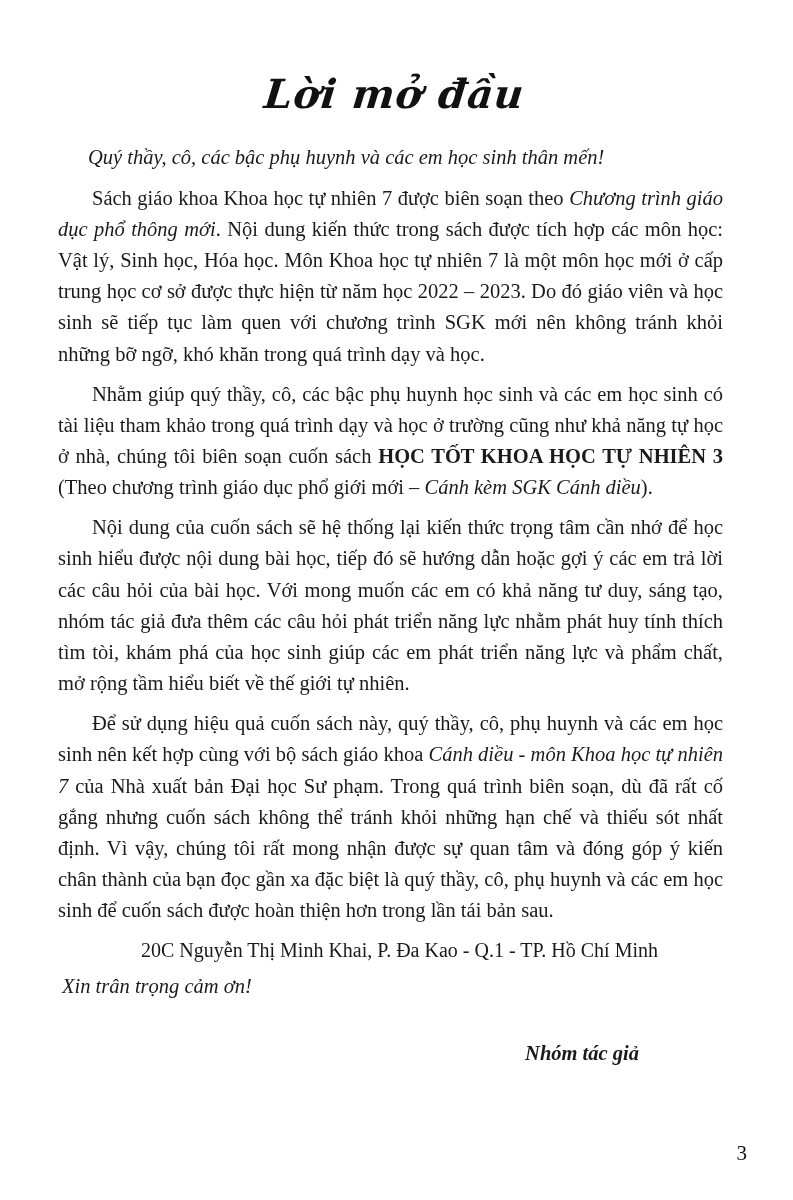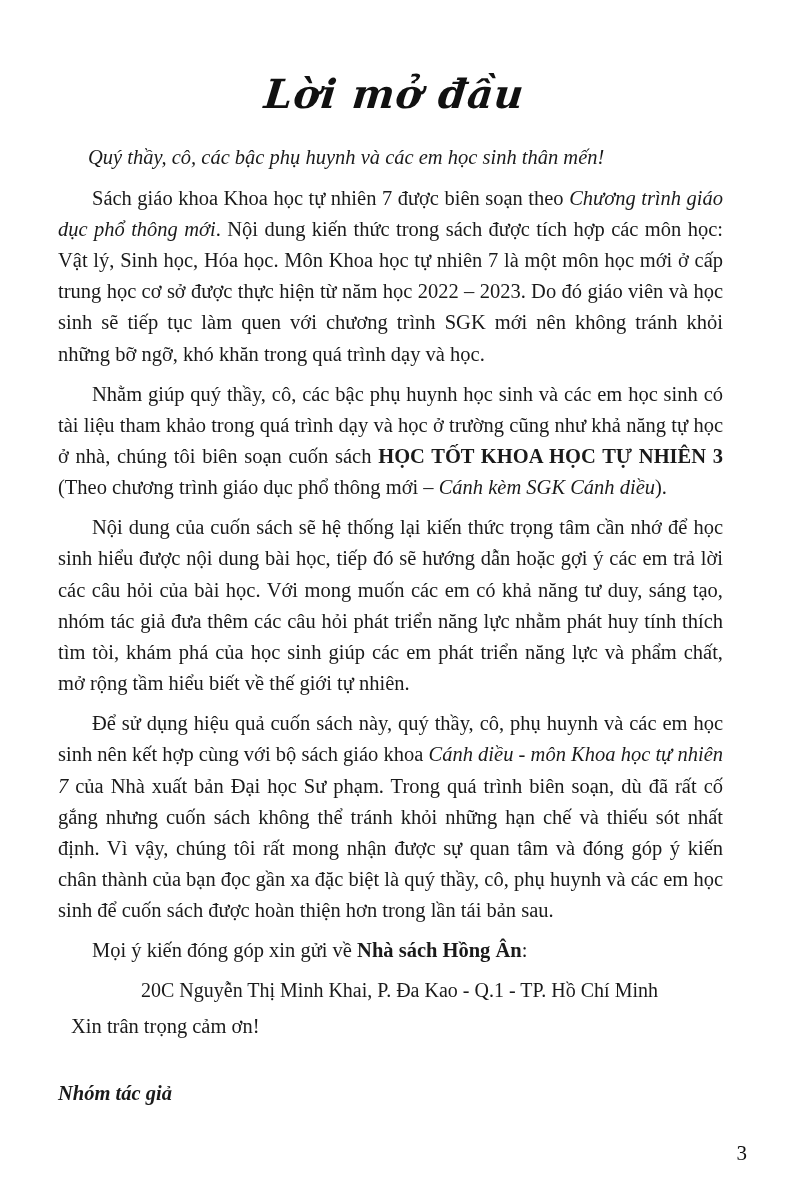--- a/index.html
+++ b/index.html
@@ -62,27 +62,29 @@
     text-align: center;
     padding-left: 10px;
   }
   .email {
     font-size: 20px;
     line-height: 1.5;
     margin: 4px 0 14px 0;
     text-indent: 0;
   }
   .thanks {
+    font-style: italic;
     font-size: 20.5px;
-    margin: 10px 0 0 13px;
+    margin: 10px 0 0 4px;
   }
   .signature {
     font-weight: 700;
     font-style: italic;
     font-size: 20.5px;
+    text-align: right;
     margin: 44px 92px 0 0;
   }
   .page-number {
     position: absolute;
     right: 46px;
     bottom: 34px;
     font-size: 21px;
     color: #111;
   }
 </style>
@@ -90,27 +92,26 @@
 <body>
 
 <div class="page">
 
   <h1 class="title">Lời mở đầu</h1>
 
   <p class="salutation">Quý thầy, cô, các bậc phụ huynh và các em học sinh thân mến!</p>
 
   <p class="body"><span>Sách giáo khoa Khoa học tự nhiên 7 được biên soạn theo </span><span class="it">Chương trình giáo dục phổ thông mới</span><span>. Nội dung kiến thức trong sách được tích hợp các môn học: Vật lý, Sinh học, Hóa học. Môn Khoa học tự nhiên 7 là một môn học mới ở cấp trung học cơ sở được thực hiện từ năm học 2022 – 2023. Do đó giáo viên và học sinh sẽ tiếp tục làm quen với chương trình SGK mới nên không tránh khỏi những bỡ ngỡ, khó khăn trong quá trình dạy và học.</span></p>
 
-  <p class="body"><span>Nhằm giúp quý thầy, cô, các bậc phụ huynh học sinh và các em học sinh có tài liệu tham khảo trong quá trình dạy và học ở trường cũng như khả năng tự học ở nhà, chúng tôi biên soạn cuốn sách </span><span class="bd">HỌC TỐT KHOA HỌC TỰ NHIÊN 3</span><span> (Theo chương trình giáo dục phổ thông mới – </span><span class="it">Cánh kèm SGK Cánh diều</span><span>).</span></p>
+  <p class="body"><span>Nhằm giúp quý thầy, cô, các bậc phụ huynh học sinh và các em học sinh có tài liệu tham khảo trong quá trình dạy và học ở trường cũng như khả năng tự học ở nhà, chúng tôi biên soạn cuốn sách </span><span class="bd">HỌC TỐT KHOA HỌC TỰ NHIÊN 3</span><span> (Theo chương trình giáo dục phổ giới mới – </span><span class="it">Cánh kèm SGK Cánh diều</span><span>).</span></p>
 
   <p class="body">Nội dung của cuốn sách sẽ hệ thống lại kiến thức trọng tâm cần nhớ để học sinh hiểu được nội dung bài học, tiếp đó sẽ hướng dẫn hoặc gợi ý các em trả lời các câu hỏi của bài học. Với mong muốn các em có khả năng tư duy, sáng tạo, nhóm tác giả đưa thêm các câu hỏi phát triển năng lực nhằm phát huy tính thích tìm tòi, khám phá của học sinh giúp các em phát triển năng lực và phẩm chất, mở rộng tầm hiểu biết về thế giới tự nhiên.</p>
 
   <p class="body"><span>Để sử dụng hiệu quả cuốn sách này, quý thầy, cô, phụ huynh và các em học sinh nên kết hợp cùng với bộ sách giáo khoa </span><span class="it">Cánh diều - môn Khoa học tự nhiên 7</span><span> của Nhà xuất bản Đại học Sư phạm. Trong quá trình biên soạn, dù đã rất cố gắng nhưng cuốn sách không thể tránh khỏi những hạn chế và thiếu sót nhất định. Vì vậy, chúng tôi rất mong nhận được sự quan tâm và đóng góp ý kiến chân thành của bạn đọc gần xa đặc biệt là quý thầy, cô, phụ huynh và các em học sinh để cuốn sách được hoàn thiện hơn trong lần tái bản sau.</span></p>
 
-  <p class="body contact-line noindent"><span>Mọi ý kiến đóng góp xin gửi về </span><span class="bd">Nhà sách Hồng Ân</span><span>:</span></p>
 
   <p class="addr">20C Nguyễn Thị Minh Khai, P. Đa Kao - Q.1 - TP. Hồ Chí Minh</p>
 
 
   <p class="thanks">Xin trân trọng cảm ơn!</p>
 
   <p class="signature">Nhóm tác giả</p>
 
   <div class="page-number">3</div>
 

